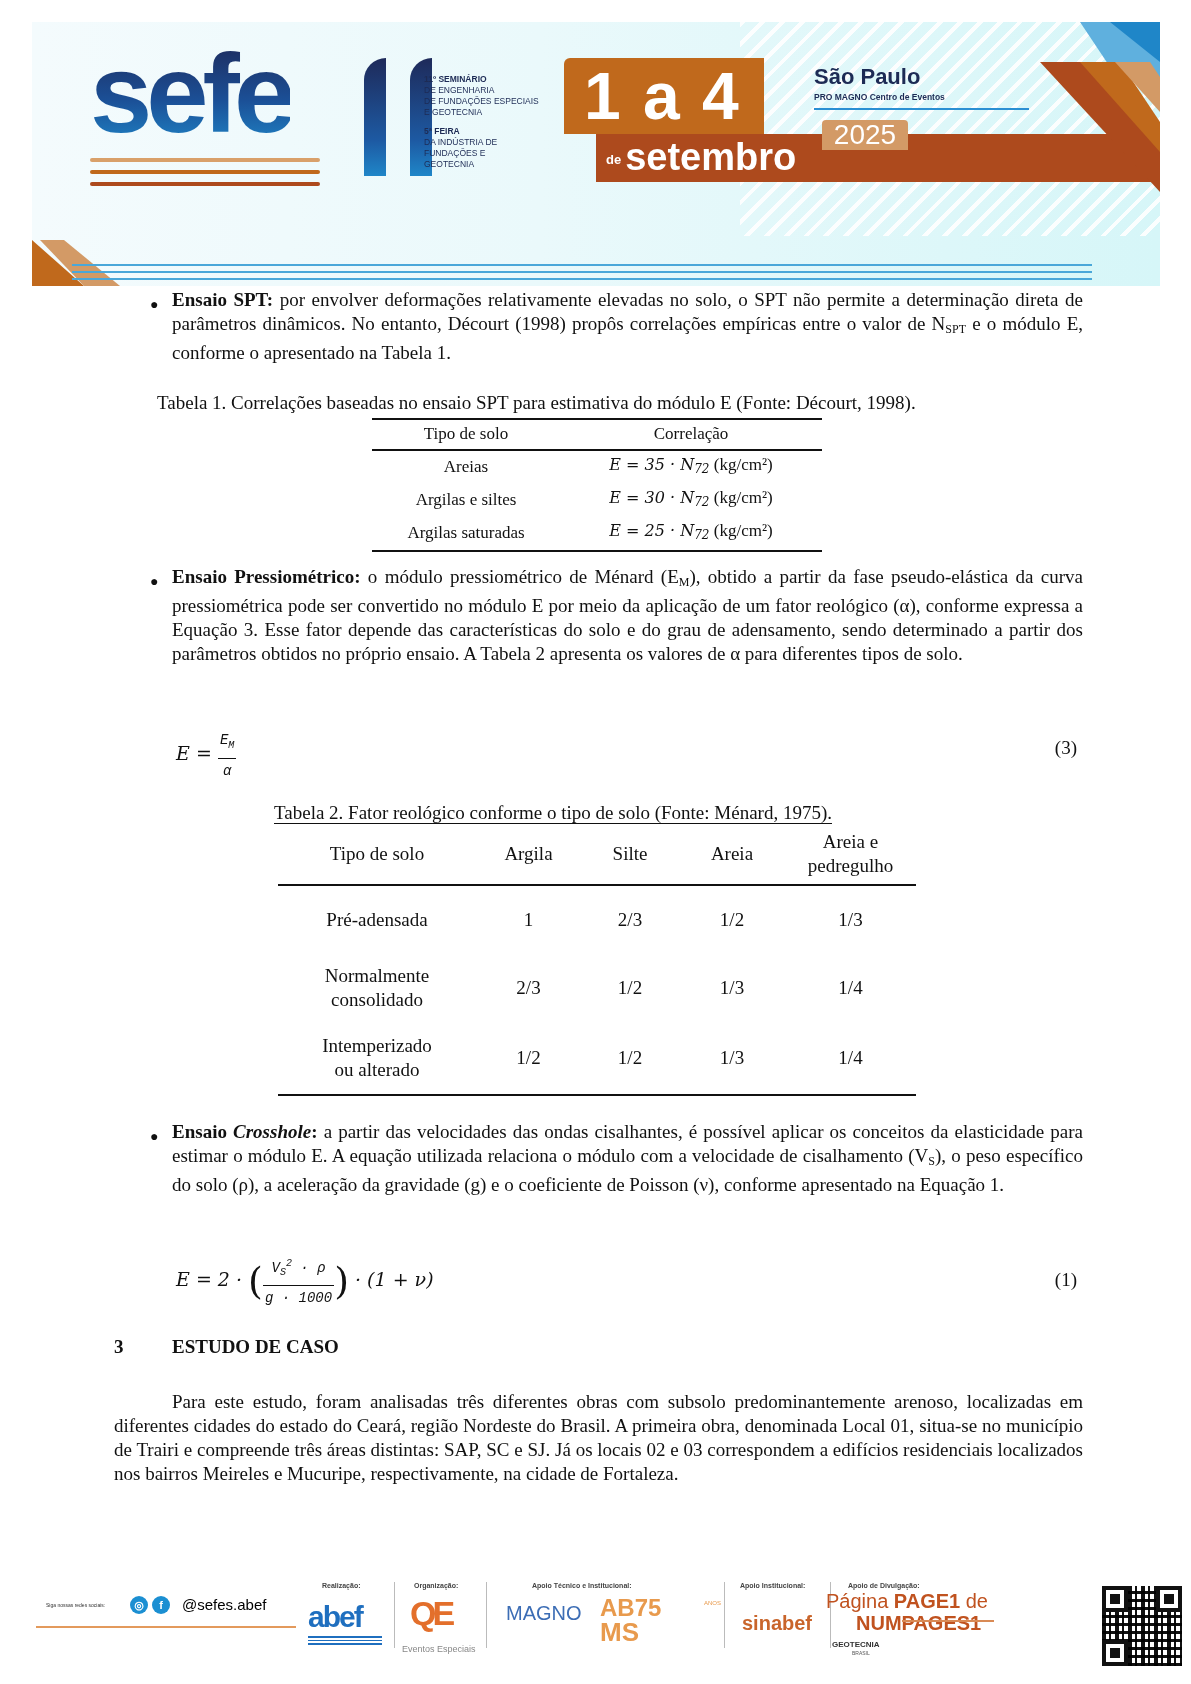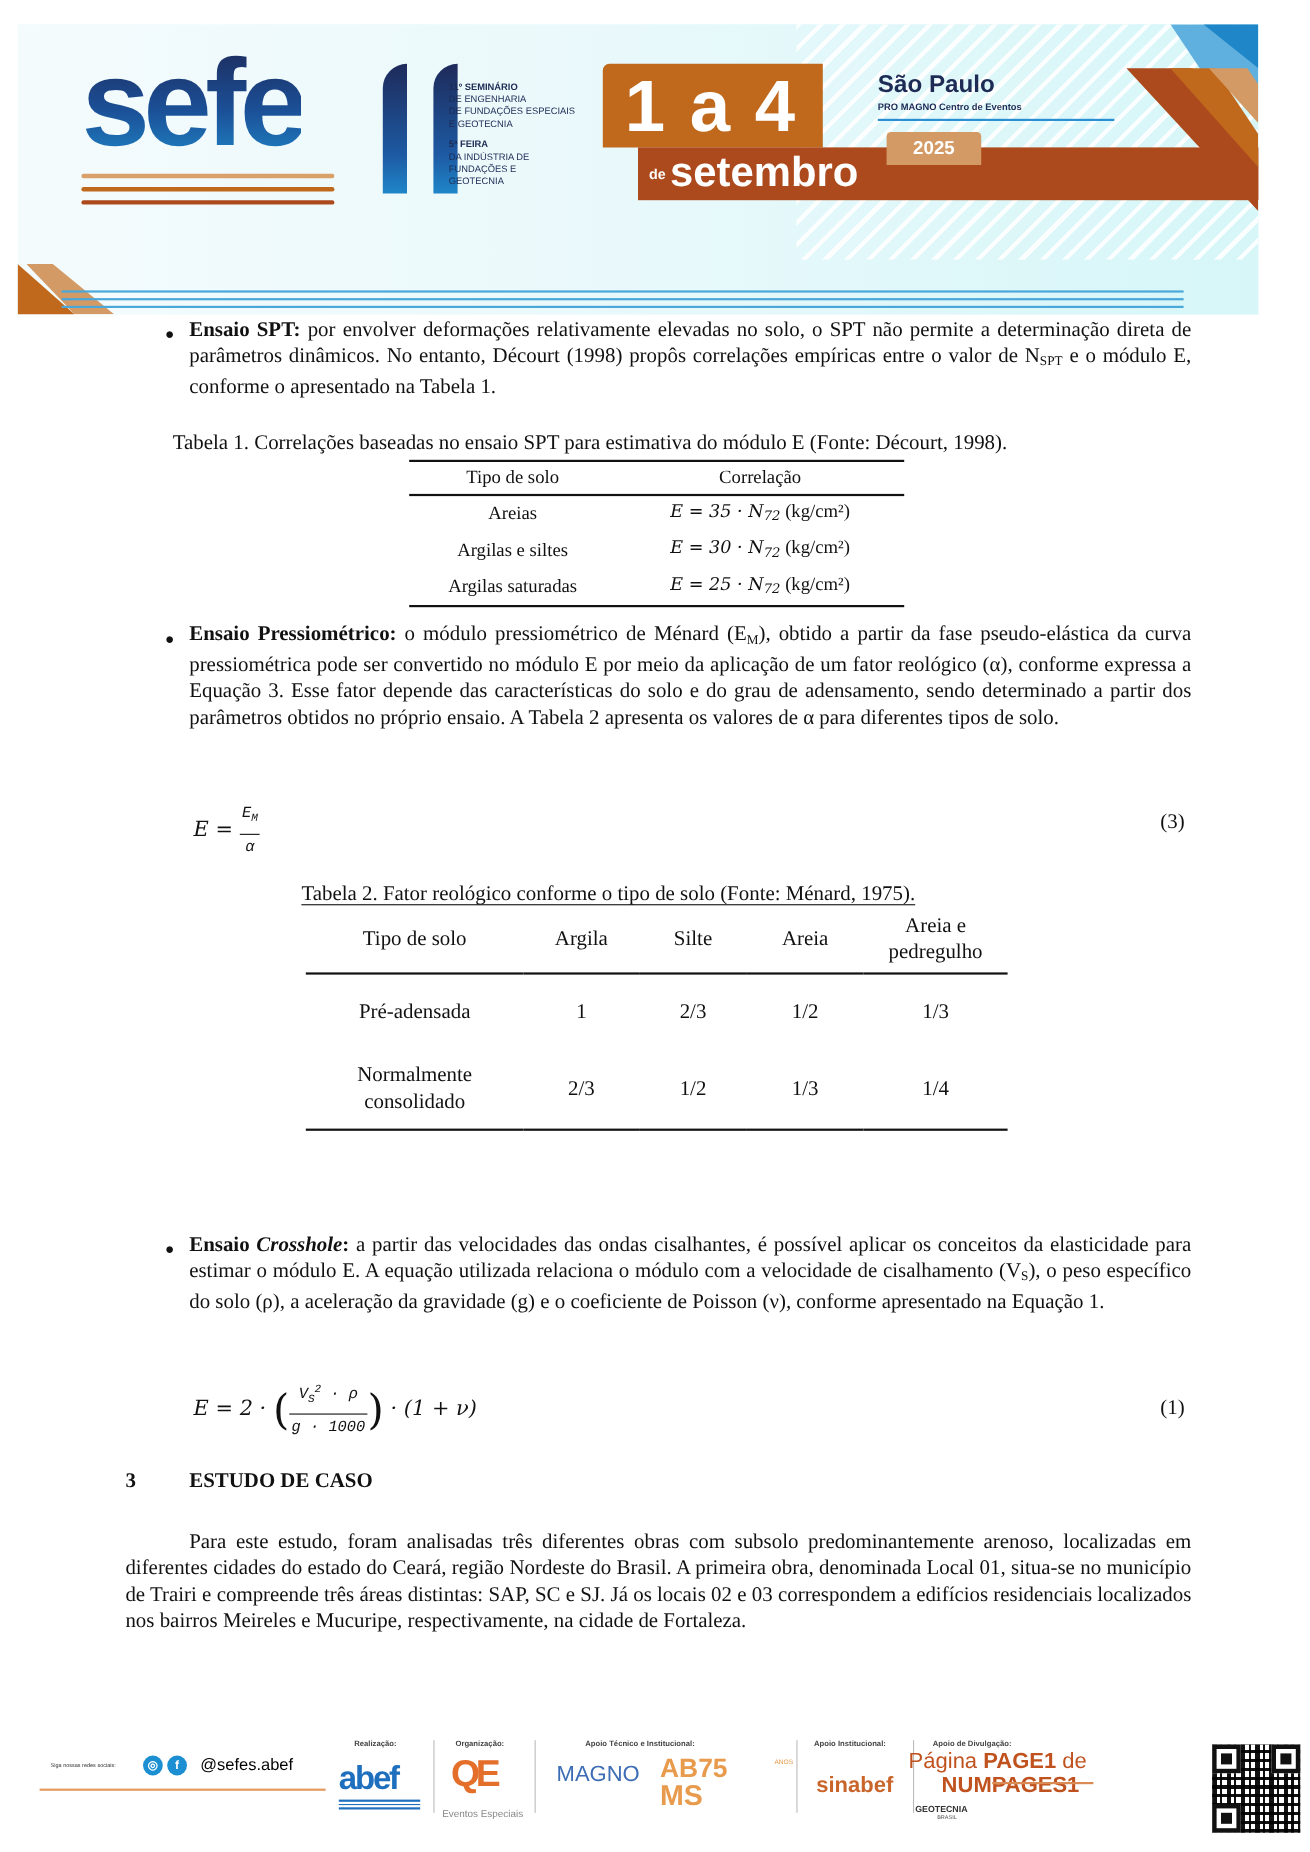--- a/index.html
+++ b/index.html
@@ -1,20 +1,20 @@
 <!DOCTYPE html>
 <html><head>
 <meta charset="utf-8">
 <style>
   html, body { margin: 0; padding: 0; background: #ffffff; }
   body { width: 1191px; height: 1684px; position: relative; overflow: hidden;
          font-family: "Liberation Serif", serif; color: #111; }
 
   
-  .banner { position: absolute; left: 16px; top: 22px; width: 1128px; height: 264px;
+  .banner { position: absolute; left: 32px; top: 22px; width: 1128px; height: 264px;
             background: linear-gradient(90deg, #f4fbfd 0%, #eaf9fb 45%, #d6f6f8 100%);
             overflow: hidden; }
   .banner .hatch { position: absolute; right: 0; top: 0; width: 420px; height: 214px;
             background: repeating-linear-gradient(135deg, rgba(255,255,255,0.9) 0 4px, rgba(255,255,255,0) 4px 14px); }
   .logo-wrap { position: absolute; left: 58px; top: 36px; width: 330px; height: 130px; }
   .logo-text { position: absolute; left: 0; top: -20px; font-family: "Liberation Sans", sans-serif;
             font-weight: 700; font-size: 112px; letter-spacing: -6px; line-height: 1;
             background: linear-gradient(180deg, #1e2a5a 0%, #1b4f96 55%, #1f86c8 100%);
             -webkit-background-clip: text; background-clip: text; color: transparent; }
   .logo-eleven { position: absolute; left: 270px; top: 0; width: 84px; height: 120px; }
@@ -28,21 +28,21 @@
   .event-desc .b { font-weight: 700; }
   .event-desc .gap { height: 8px; }
   .date-block { position: absolute; left: 532px; top: 36px; }
   .date-top { position: absolute; left: 0; top: 0; width: 180px; height: 76px; background: #c0691c;
             border-radius: 6px 0 0 0; color: #fff; font-family: "Liberation Sans", sans-serif;
             font-weight: 700; font-size: 66px; line-height: 76px; padding-left: 20px; letter-spacing: 2px; }
   .date-bottom { position: absolute; left: 32px; top: 76px; width: 560px; height: 48px; background: #ad4a1d;
             color: #fff; font-family: "Liberation Sans", sans-serif; font-weight: 700; font-size: 38px; line-height: 46px; padding-left: 10px; }
   .date-bottom .de { font-size: 13px; vertical-align: middle; margin-right: 4px; }
   .year-badge { position: absolute; left: 258px; top: 62px; width: 86px; height: 30px; background: #d39a66;
-            color: #fff; font-family: "Liberation Sans", sans-serif; font-weight: 700; font-size: 17px;
+            color: #fff; font-family: "Liberation Sans", sans-serif; font-weight: 400; font-size: 28px;
             line-height: 30px; text-align: center; border-radius: 4px 4px 0 0; }
   .city { position: absolute; left: 250px; top: 6px; font-family: "Liberation Sans", sans-serif; }
   .city .name { font-weight: 700; font-size: 22px; color: #1d2b55; }
   .city .venue { font-weight: 700; font-size: 8.5px; color: #1d2b55; margin-top: 2px; }
   .city .rule { width: 215px; height: 2px; background: #2b8fd3; margin-top: 6px; }
   .ribbons { position: absolute; right: 0; top: 0; width: 120px; height: 214px; }
   .bottom-lines { position: absolute; left: 40px; bottom: 6px; width: 1020px; }
   .bottom-lines div { height: 2px; background: #4aa7d9; margin-top: 5px; }
   .corner-left { position: absolute; left: 0; bottom: 0; width: 0; height: 0;
             border-left: 52px solid #c0691c; border-top: 46px solid transparent; }
@@ -250,20 +250,30 @@
       <tr>
         <td>
             <div>Normalmente</div>
             <div>consolidado</div>
           </td>
         <td>2/3</td>
         <td>1/2</td>
         <td>1/3</td>
         <td>1/4</td>
       </tr>
+      <tr>
+        <td>
+            <div>Intemperizado</div>
+            <div>ou alterado</div>
+          </td>
+        <td>1/2</td>
+        <td>1/2</td>
+        <td>1/3</td>
+        <td>1/4</td>
+      </tr>
     </tbody>
   </table>
 
   <span class="bullet" style="left:150px; top:1125px;">●</span>
   <div class="para" style="left:172px; top:1120px; width:911px;">
     <span class="b"><span>Ensaio </span><span class="i">Crosshole</span><span>:</span></span><span> a partir das velocidades das ondas cisalhantes, é possível aplicar os conceitos da elasticidade para estimar o módulo E. A equação utilizada relaciona o módulo com a velocidade de cisalhamento (V</span><sub class="sc">S</sub><span>), o peso específico do solo (ρ), a aceleração da gravidade (g) e o coeficiente de Poisson (ν), conforme apresentado na Equação 1.</span>
   </div>
 
   <div class="eq" style="left:176px; top:1252px;">
     <span>E = 2 ·</span>

